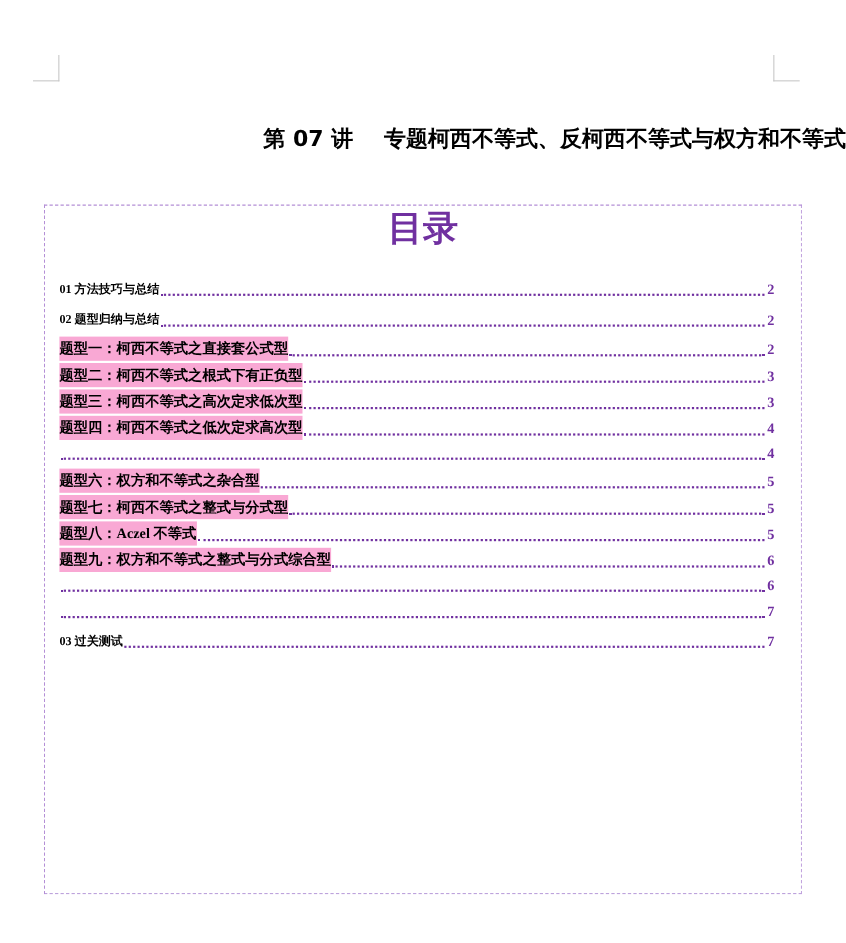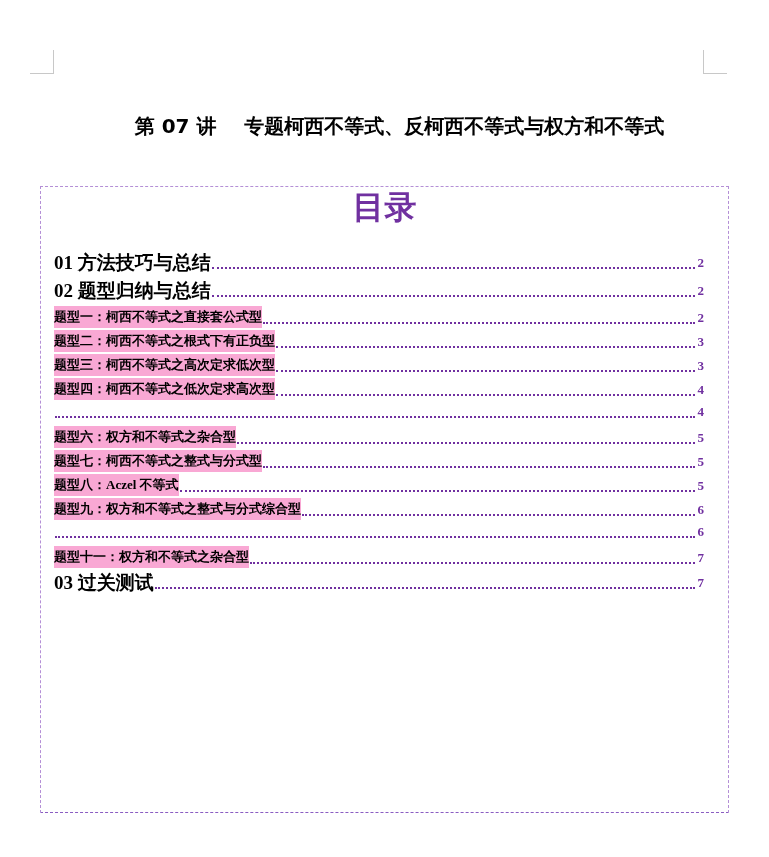--- a/index.html
+++ b/index.html
@@ -35,21 +35,21 @@
       border-left-width: 1px;
       border-bottom-width: 1px;
     }
     .doc-title {
       position: absolute;
       left: 0;
       top: 112px;
       width: 769px;
       padding-left: 30px;
       box-sizing: border-box;
-      text-align: center;
+      text-align: right;
       font-family: "DejaVu Sans", "Liberation Sans", sans-serif;
       font-weight: bold;
       font-size: 20px;
       letter-spacing: 0px;
       line-height: 28px;
       white-space: pre;
     }
     .toc-box {
       position: absolute;
       left: 40px;
@@ -79,21 +79,21 @@
       display: flex;
       align-items: flex-end;
       white-space: nowrap;
     }
     .toc-entry .label {
       font-weight: bold;
       color: #000;
       flex: 0 0 auto;
     }
     .toc-entry.level1 .label {
-      font-size: 19px;
+      font-size: 11px;
       line-height: 20px;
     }
     .toc-entry.level2 .label {
       font-size: 13px;
       line-height: 20px;
       background: #f9a8d4;
       padding: 1px 0;
     }
     .toc-entry .leader {
       flex: 1 1 auto;
@@ -186,21 +186,20 @@
     <span class="leader"></span>
     <span class="page">6</span>
   </div>
 
   <div class="toc-entry level2" style="top:335px">
     <span class="leader"></span>
     <span class="page">6</span>
   </div>
 
   <div class="toc-entry level2" style="top:359px">
-    <span class="label">题型十一：权方和不等式之杂合型</span>
     <span class="leader"></span>
     <span class="page">7</span>
   </div>
 
   <div class="toc-entry level1" style="top:386px">
     <span class="label">03 过关测试</span>
     <span class="leader"></span>
     <span class="page">7</span>
   </div>
 </div>

